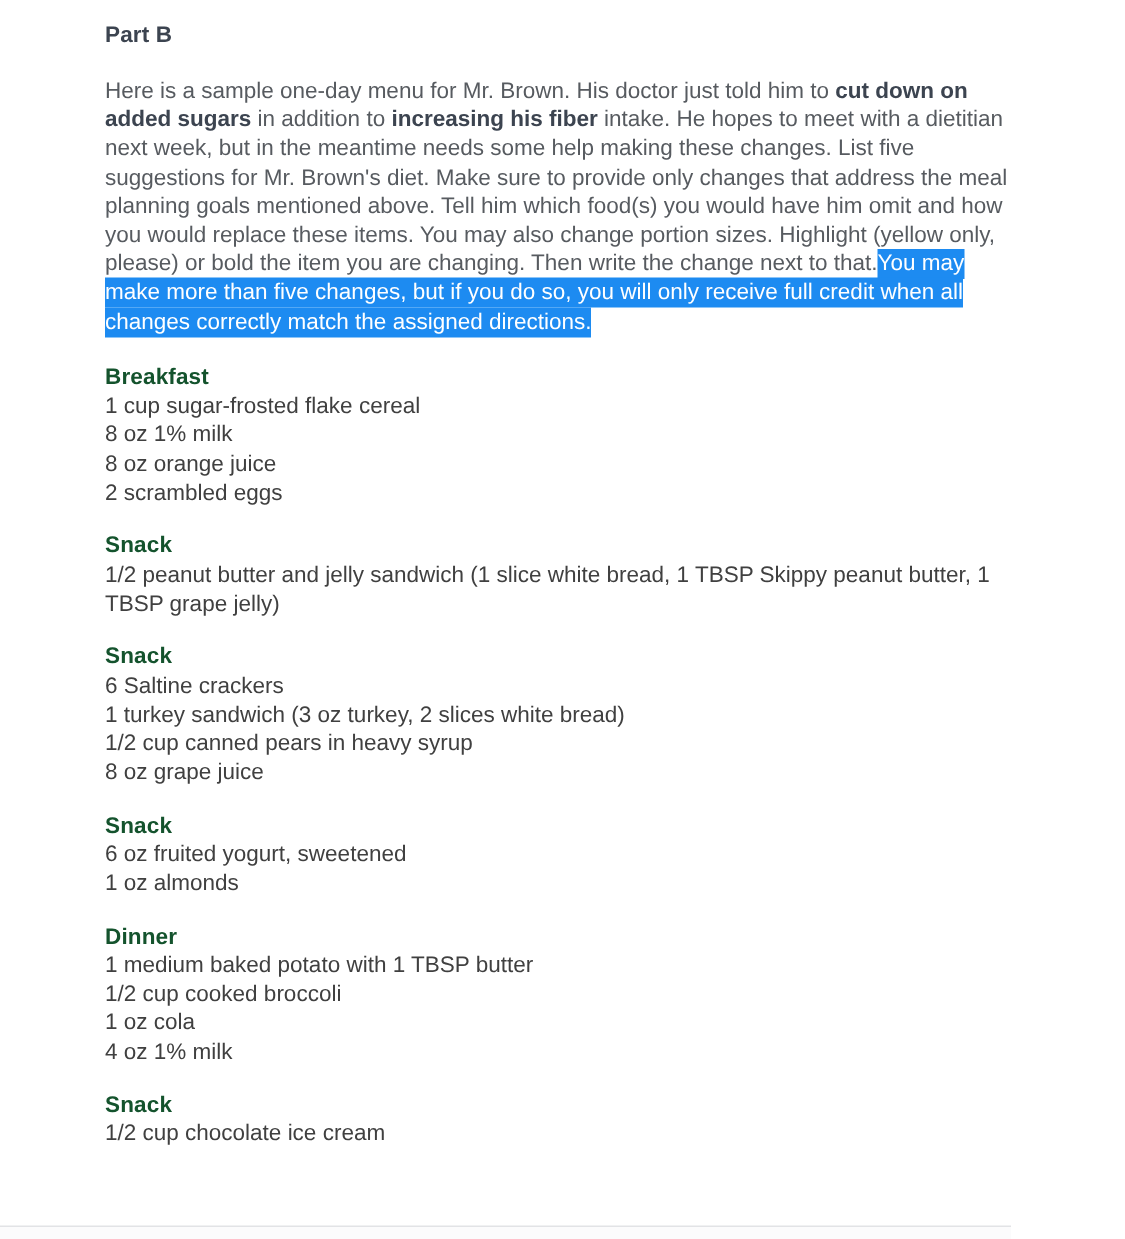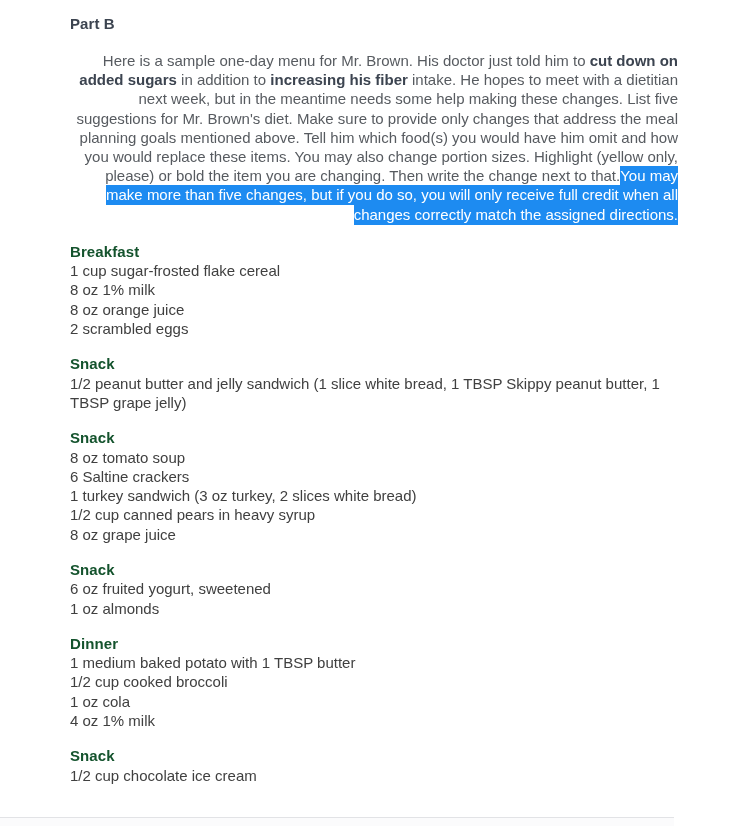--- a/index.html
+++ b/index.html
@@ -33,21 +33,21 @@
     color: #3c4450;
     line-height: 20px;
     margin: 0 0 17px 0;
     letter-spacing: 0.1px;
   }
   .intro {
     font-size: 15px;
     color: #575b60;
     line-height: 19.2px;
     margin: 0 0 18px 0;
-    text-align: right;
+    text-align: left;
   }
   .intro b {
     color: #3c4450;
     font-weight: bold;
   }
   .sel {
     background: #1d8bf1;
     color: #ffffff;
     box-decoration-break: clone;
     -webkit-box-decoration-break: clone;
@@ -105,21 +105,20 @@
         <div class="meal-item">2 scrambled eggs</div>
       </div>
 
       <div class="meal">
         <div class="meal-name">Snack</div>
         <div class="meal-item">1/2 peanut butter and jelly sandwich (1 slice white bread, 1 TBSP Skippy peanut butter, 1 TBSP grape jelly)</div>
       </div>
 
       <div class="meal">
         <div class="meal-name">Snack</div>
-        <div class="meal-item">8 oz tomato soup</div>
         <div class="meal-item">6 Saltine crackers</div>
         <div class="meal-item">1 turkey sandwich (3 oz turkey, 2 slices white bread)</div>
         <div class="meal-item">1/2 cup canned pears in heavy syrup</div>
         <div class="meal-item">8 oz grape juice</div>
       </div>
 
       <div class="meal">
         <div class="meal-name">Snack</div>
         <div class="meal-item">6 oz fruited yogurt, sweetened</div>
         <div class="meal-item">1 oz almonds</div>

